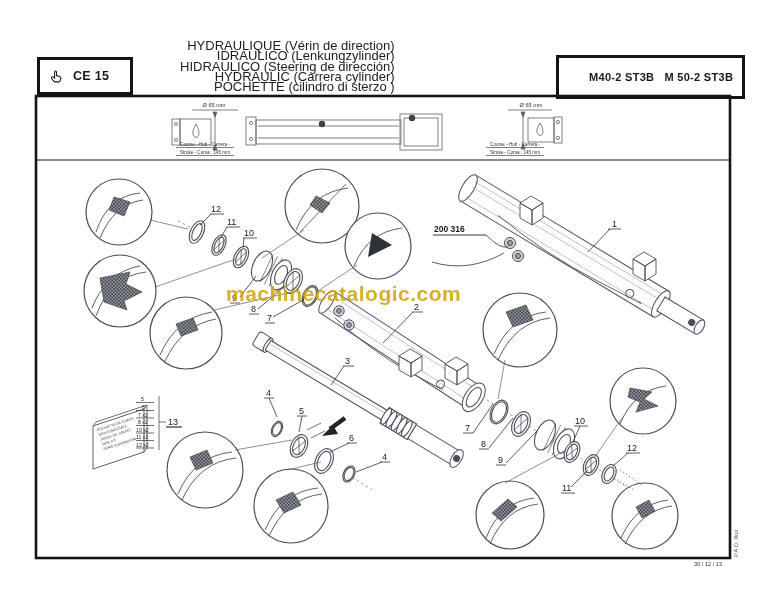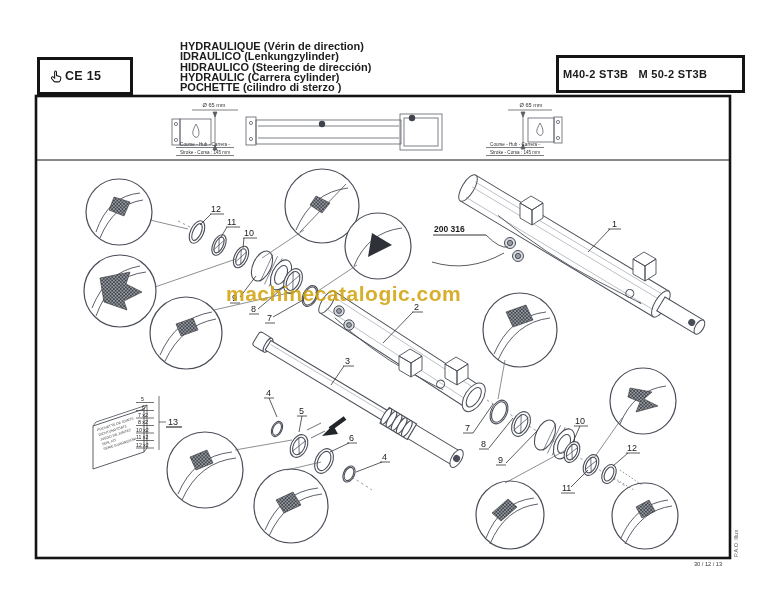--- a/index.html
+++ b/index.html
@@ -1,24 +1,24 @@
 <!DOCTYPE html>
 <html><head>
 <meta charset="utf-8">
 <style>
   html,body{margin:0;padding:0;background:#fff;}
   .page{position:relative;width:768px;height:603px;background:#fff;overflow:hidden;
         font-family:"Liberation Sans",sans-serif;color:#1a1a1a;}
   .ce-box{position:absolute;left:37px;top:57px;width:96px;height:38px;border:3px solid #141414;
-          background:#fff;display:flex;align-items:center;gap:1px;padding-left:9px;box-sizing:border-box;}
+          background:#fff;display:flex;align-items:center;gap:9px;padding-left:9px;box-sizing:border-box;}
   .ce-box .code{font-size:12.5px;font-weight:bold;letter-spacing:.3px;}
-  .models-box{position:absolute;left:556px;top:55px;width:189px;height:38px;border:3px solid #141414;
-          background:#fff;display:flex;align-items:center;padding-left:4px;box-sizing:border-box;}
+  .models-box{position:absolute;left:556px;top:55px;width:189px;height:44px;border:3px solid #141414;
+          background:#fff;display:flex;align-items:center;padding-left:30px;box-sizing:border-box;}
   .models-box span{font-size:11px;font-weight:bold;white-space:pre;letter-spacing:.3px;}
-  .titles{position:absolute;left:180px;top:41px;font-size:11px;line-height:10.3px;font-weight:700;color:#1c1c1c;}
+  .titles{position:absolute;left:180px;top:41px;font-size:13px;line-height:10.3px;font-weight:400;color:#1c1c1c;text-align:right;}
   .diagram-svg{position:absolute;left:0;top:0;}
   .watermark{position:absolute;left:226px;top:282px;font-size:21px;font-weight:bold;
              letter-spacing:.5px;opacity:.88;white-space:nowrap;z-index:5;}
   .date{position:absolute;left:694px;top:561px;font-size:5.6px;color:#333;white-space:pre;}
   .illustrator{position:absolute;left:733px;top:557px;font-size:5.6px;color:#5a6170;white-space:nowrap;
                transform:rotate(-90deg);transform-origin:left top;}
   svg text{font-family:"Liberation Sans",sans-serif;fill:#1a1a1a;}
   .callout{font-size:9px;}
   .ref{font-size:8.5px;font-weight:bold;}
   .dim{font-size:5.6px;fill:#333;}

